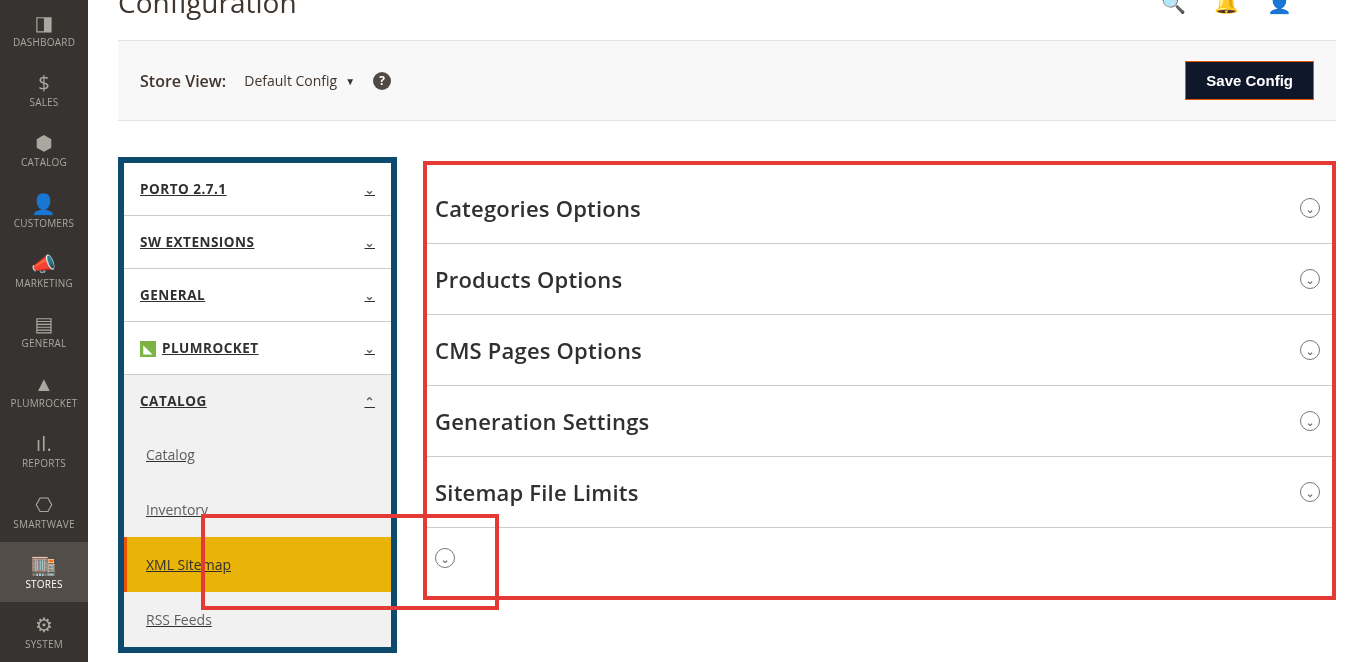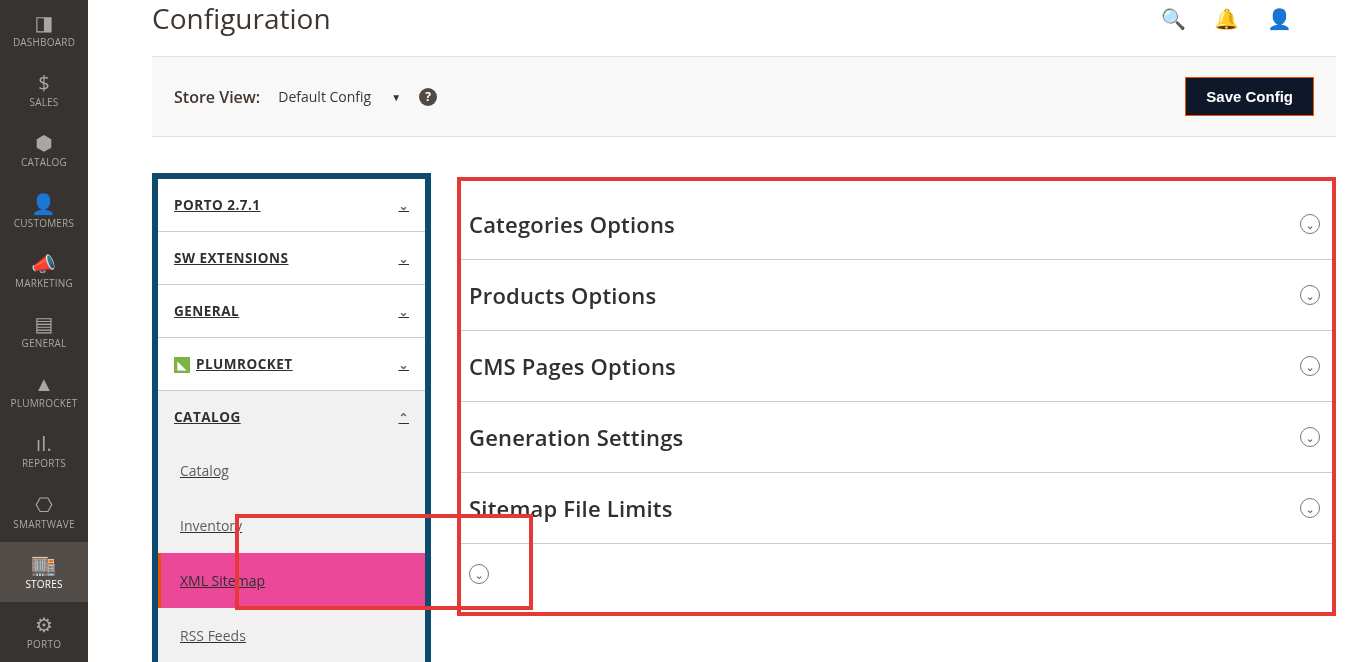--- a/index.html
+++ b/index.html
@@ -51,22 +51,21 @@
   line-height: 1;
 }
 
 
 .main {
   position: absolute;
   left: 88px;
   top: 0;
   right: 0;
   height: 516px;
-  padding: 16px 30px 0 30px;
-  margin-left: 34px;
+  padding: 0 30px 0 30px;
 }
 
 .page-title-row {
   display: flex;
   align-items: center;
   justify-content: space-between;
   height: 20px;
   margin-top: -8px;
 }
 .page-title {
@@ -102,21 +101,21 @@
 .store-label {
   font-weight: 600;
   font-size: 16px;
   color: #41362f;
 }
 .store-select {
   font-size: 14px;
   color: #41362f;
   display: inline-flex;
   align-items: center;
-  gap: 20px;
+  gap: 8px;
   cursor: pointer;
 }
 .store-select .caret {
   font-size: 10px;
 }
 .help-tip {
   width: 18px; height: 18px;
   background: #514943;
   color: #fff;
   border-radius: 50%;
@@ -176,21 +175,21 @@
   background: #f1f1f1;
 }
 .config-nav .sub-item {
   padding: 18px 22px;
   font-size: 14px;
   color: #5e5e5e;
   cursor: pointer;
   position: relative;
 }
 .config-nav .sub-item.active {
-  background: #ec4899;
+  background: #eab308;
   border-left: 3px solid #eb5202;
   padding-left: 19px;
   color: #303030;
   font-weight: 400;
 }
 .plum-icon {
   display: inline-block;
   width: 16px; height: 16px;
   background: #7cb342;
   margin-right: 6px;
@@ -284,21 +283,21 @@
   <div class="nav-item">
     <span class="icon">⎔</span>
     <span class="label">SMARTWAVE</span>
   </div>
   <div class="nav-item active">
     <span class="icon">🏬</span>
     <span class="label">STORES</span>
   </div>
   <div class="nav-item">
     <span class="icon">⚙</span>
-    <span class="label">PORTO</span>
+    <span class="label">SYSTEM</span>
   </div>
 </div>
 
 <div class="main">
 
   <div class="page-title-row">
     <div class="page-title">Configuration</div>
     <div class="top-icons">
       <span>🔍</span>
       <span>🔔</span>

